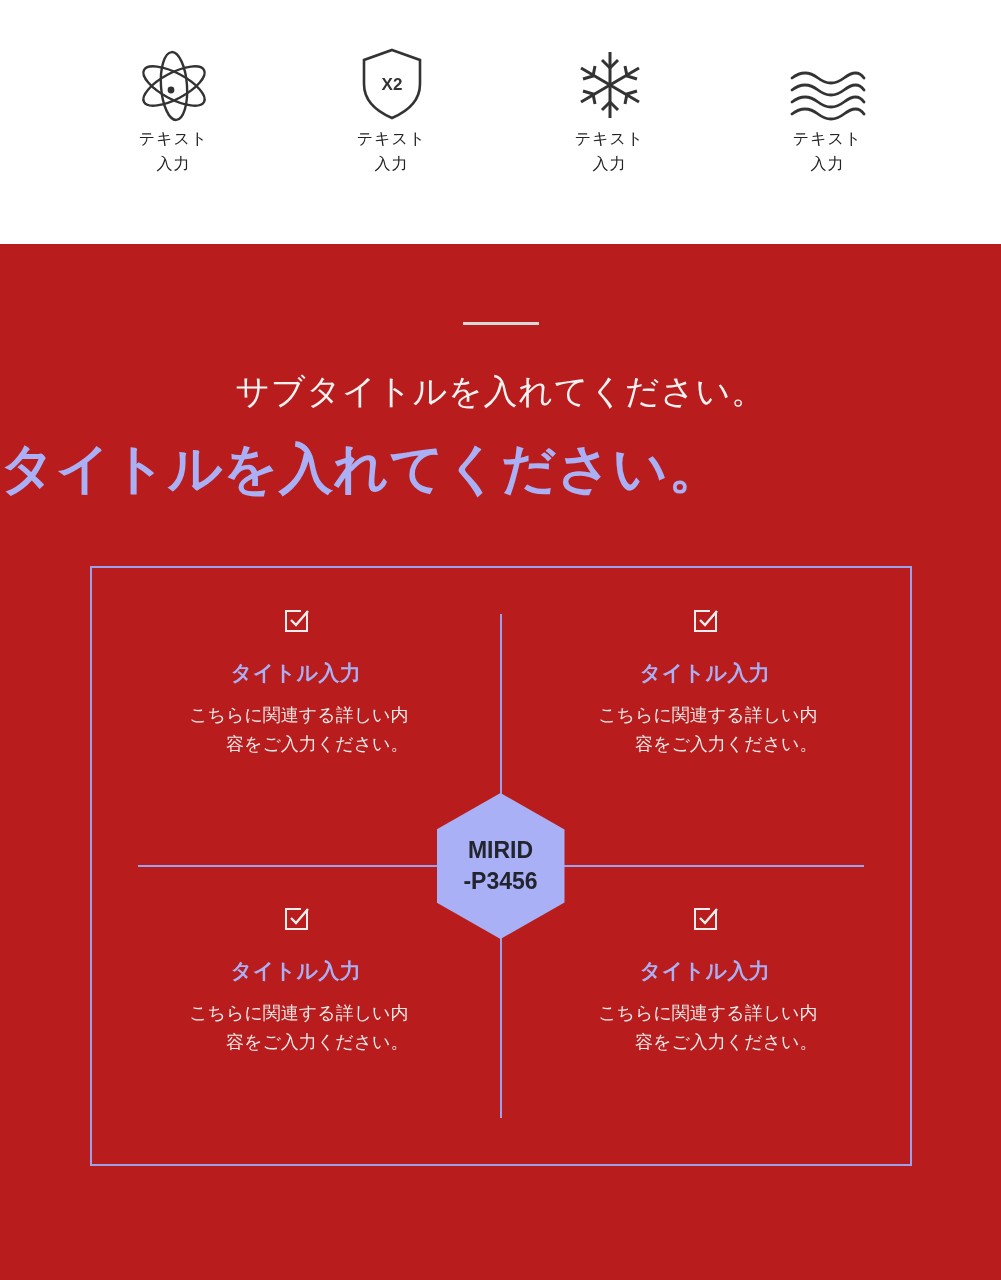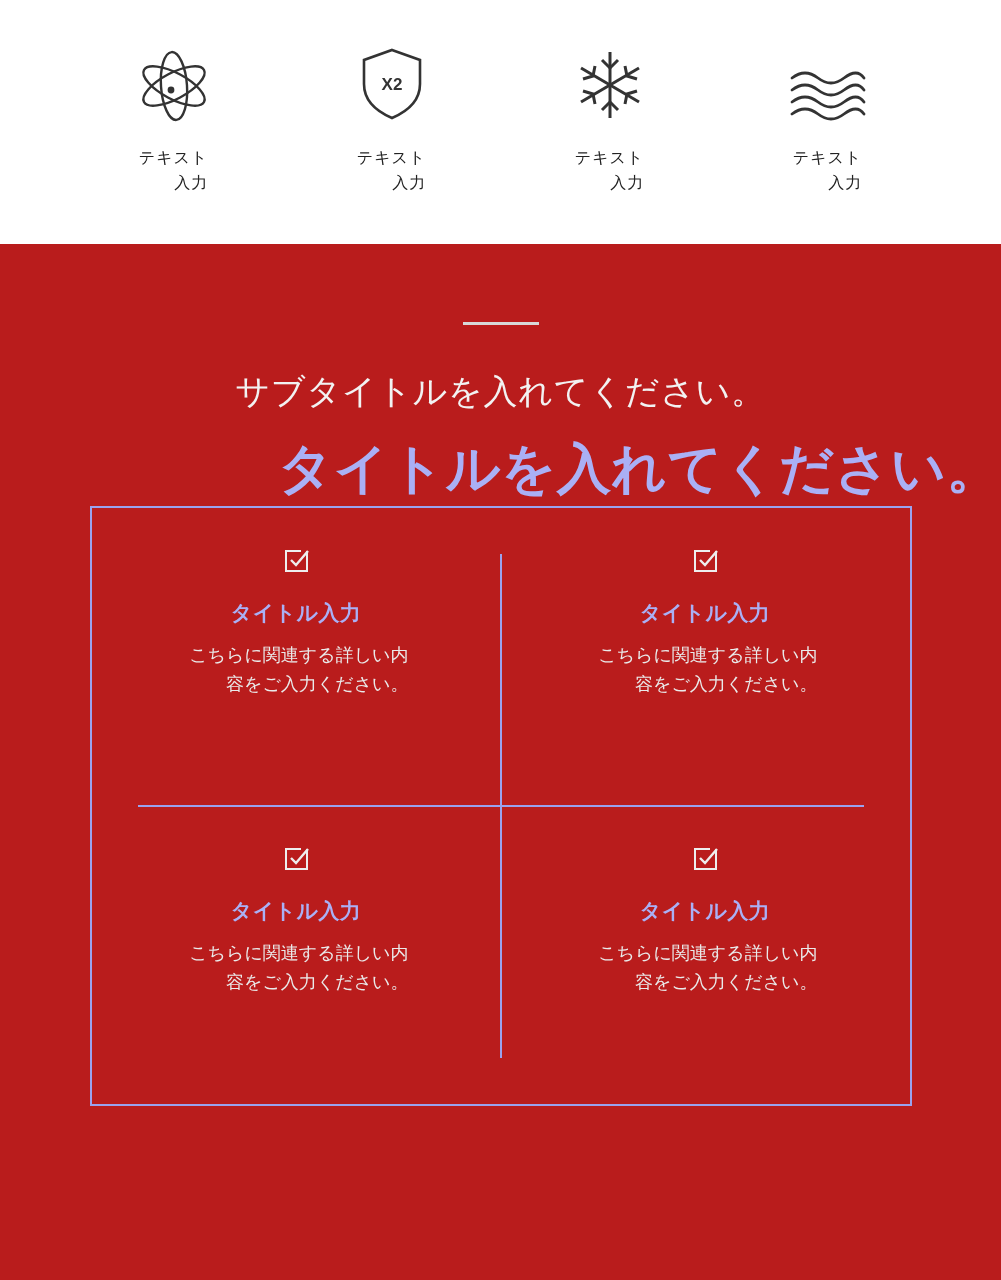--- a/index.html
+++ b/index.html
@@ -31,22 +31,22 @@
     align-items: center;
   }
   .icon-glyph {
     height: 78px;
     display: flex;
     align-items: flex-end;
     justify-content: center;
     color: #333333;
   }
   .icon-caption {
-    margin-top: 24px;
-    text-align: right;
+    margin-top: 5px;
+    text-align: center;
     font-size: 16px;
     line-height: 1.55;
     color: #222222;
     letter-spacing: 0.06em;
     white-space: pre-line;
   }
 
   
   .dark {
     background: #b91c1c;
@@ -62,25 +62,26 @@
     margin: 0 auto 44px auto;
   }
   .subtitle {
     text-align: center;
     color: #f2f2f2;
     font-size: 34px;
     letter-spacing: 0.02em;
     margin-bottom: 18px;
   }
   .title {
-    text-align: right;
+    text-align: left;
     color: #aab0f5;
     font-size: 54px;
     font-weight: bold;
     letter-spacing: 0.01em;
+    margin-bottom: 60px;
   }
 
   
   .quad-wrap {
     width: 822px;
     margin: 0 auto;
     border: 2px solid #9aa2ee;
     height: 600px;
     position: relative;
     box-sizing: border-box;
@@ -276,15 +277,19 @@
         </div>
         <div class="cell-title">タイトル入力</div>
         <div class="cell-desc">こちらに関連する詳しい内容をご入力ください。</div>
       </div>
 
     </div>
 
     <div class="divider-v"></div>
     <div class="divider-h"></div>
 
+    <div class="hex">
+      <span>MIRID</span>
+      <span>-P3456</span>
+    </div>
 
   </div>
 </div>
 
 </body></html>

